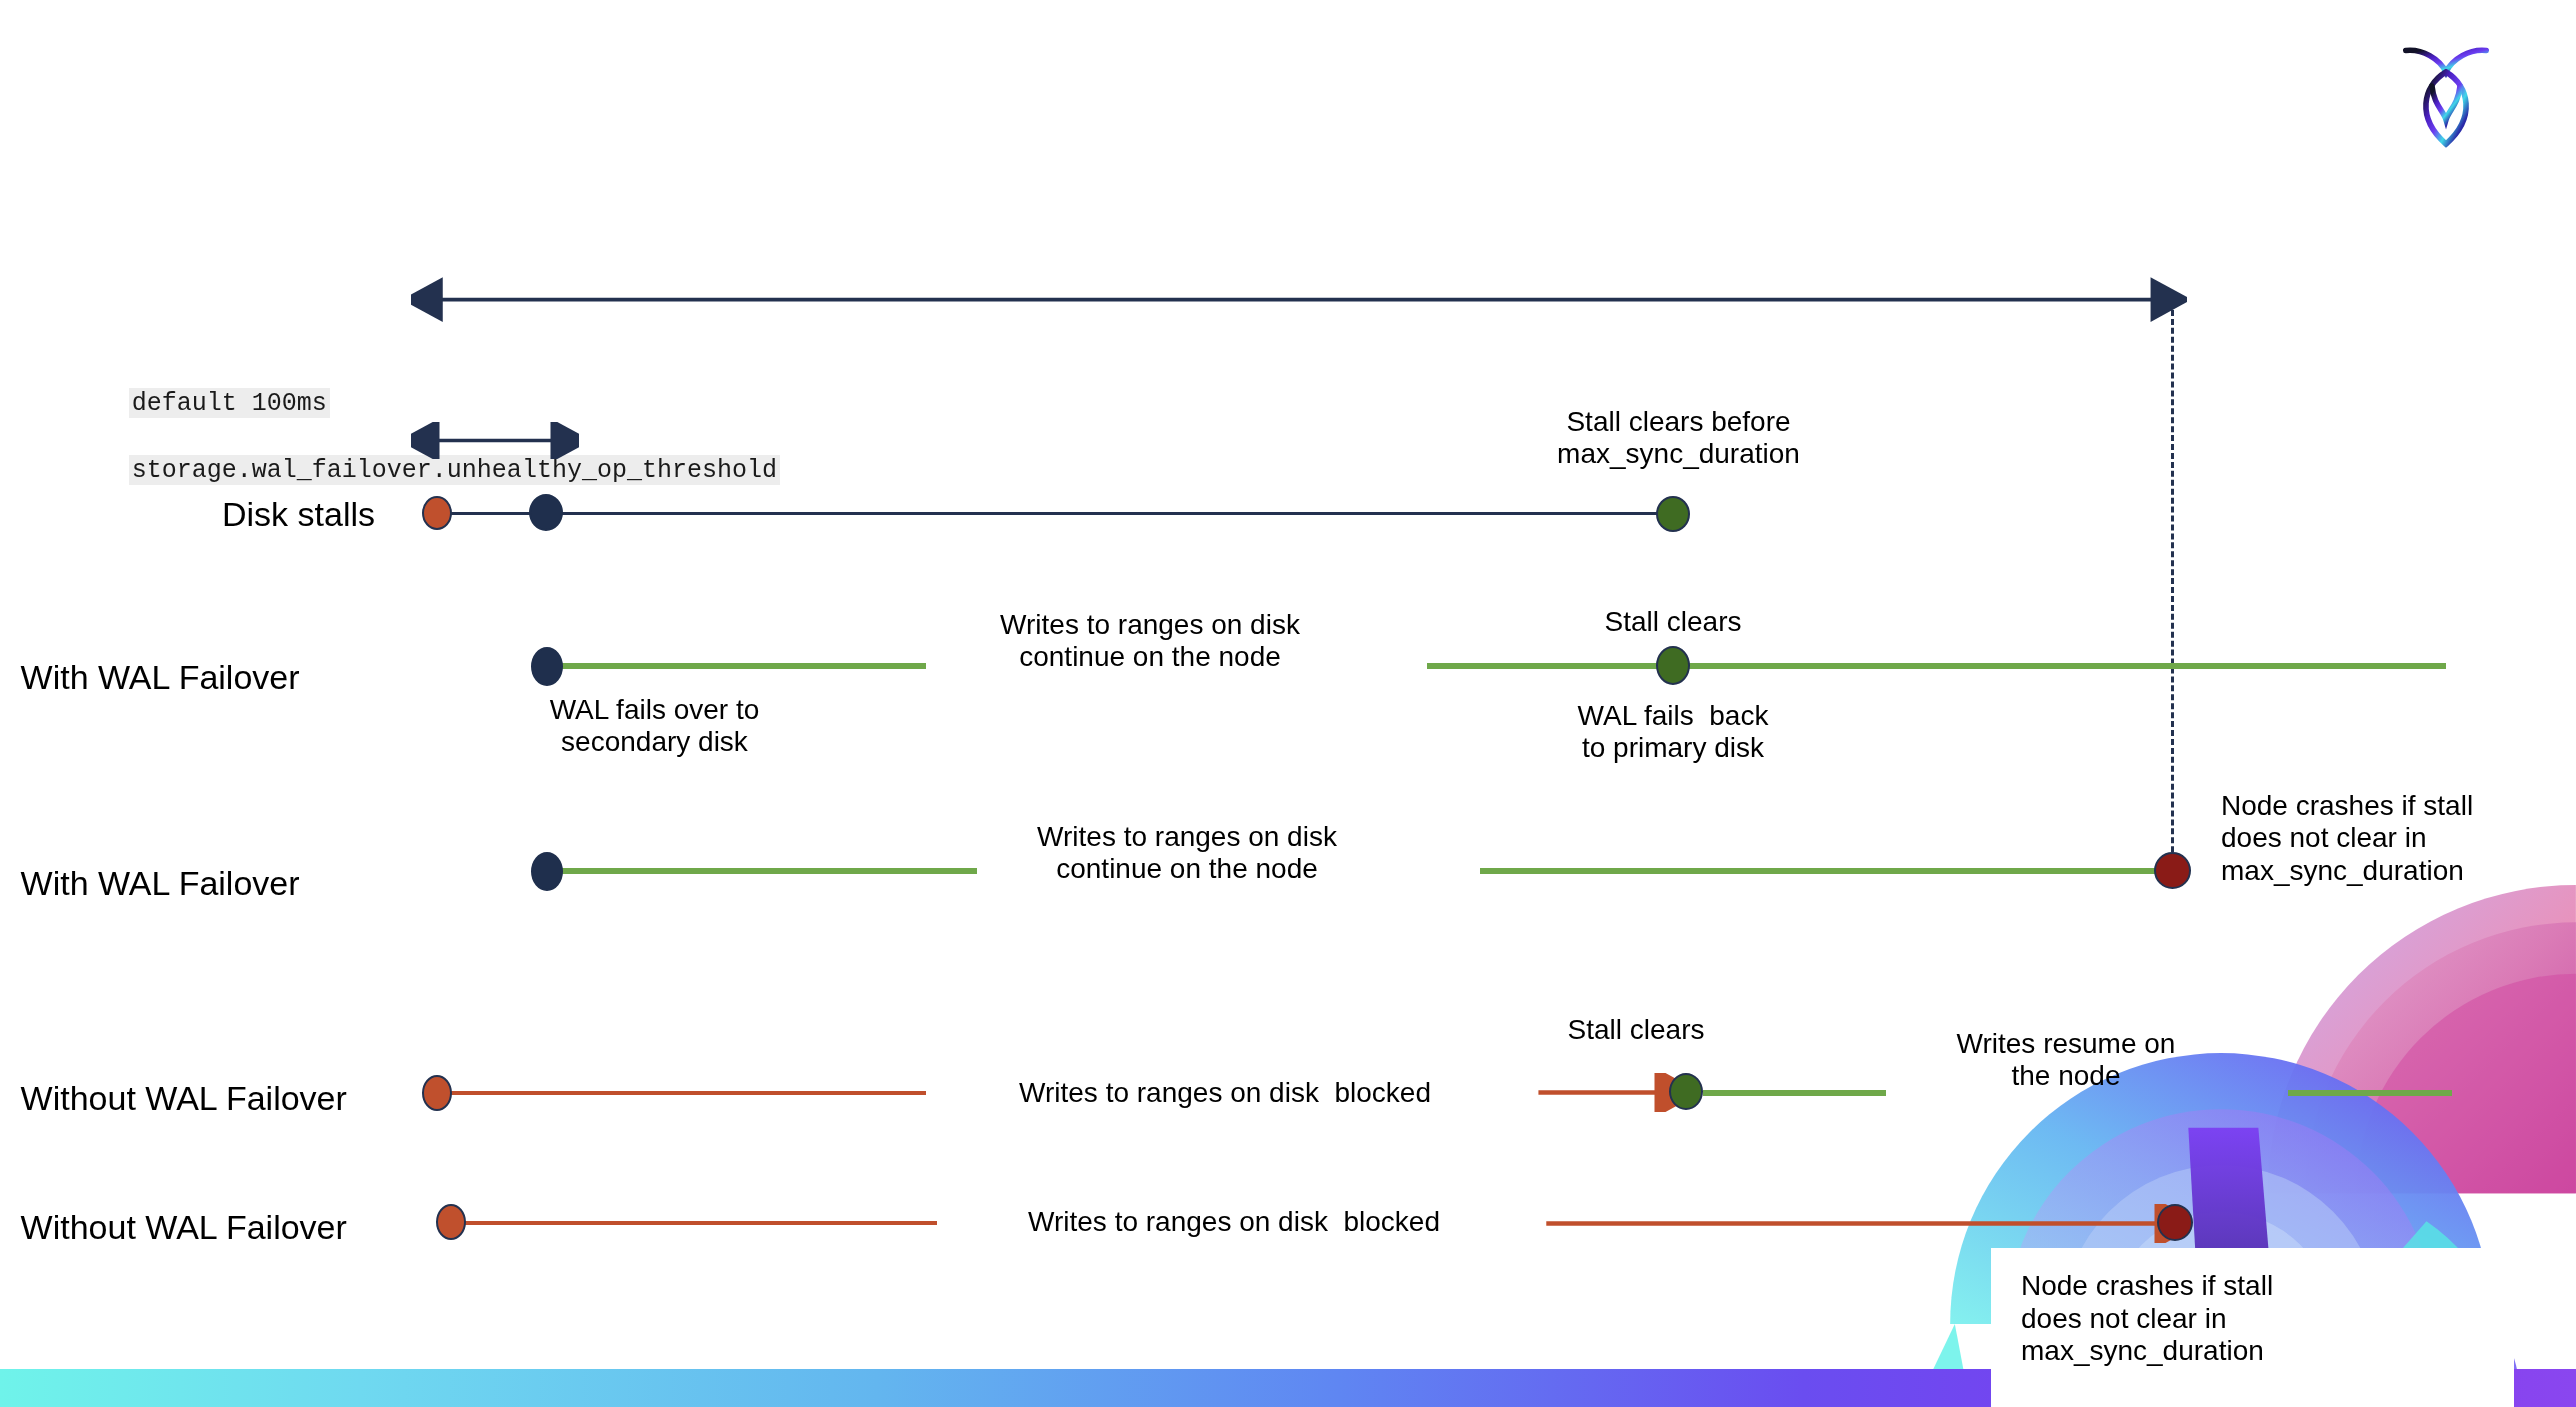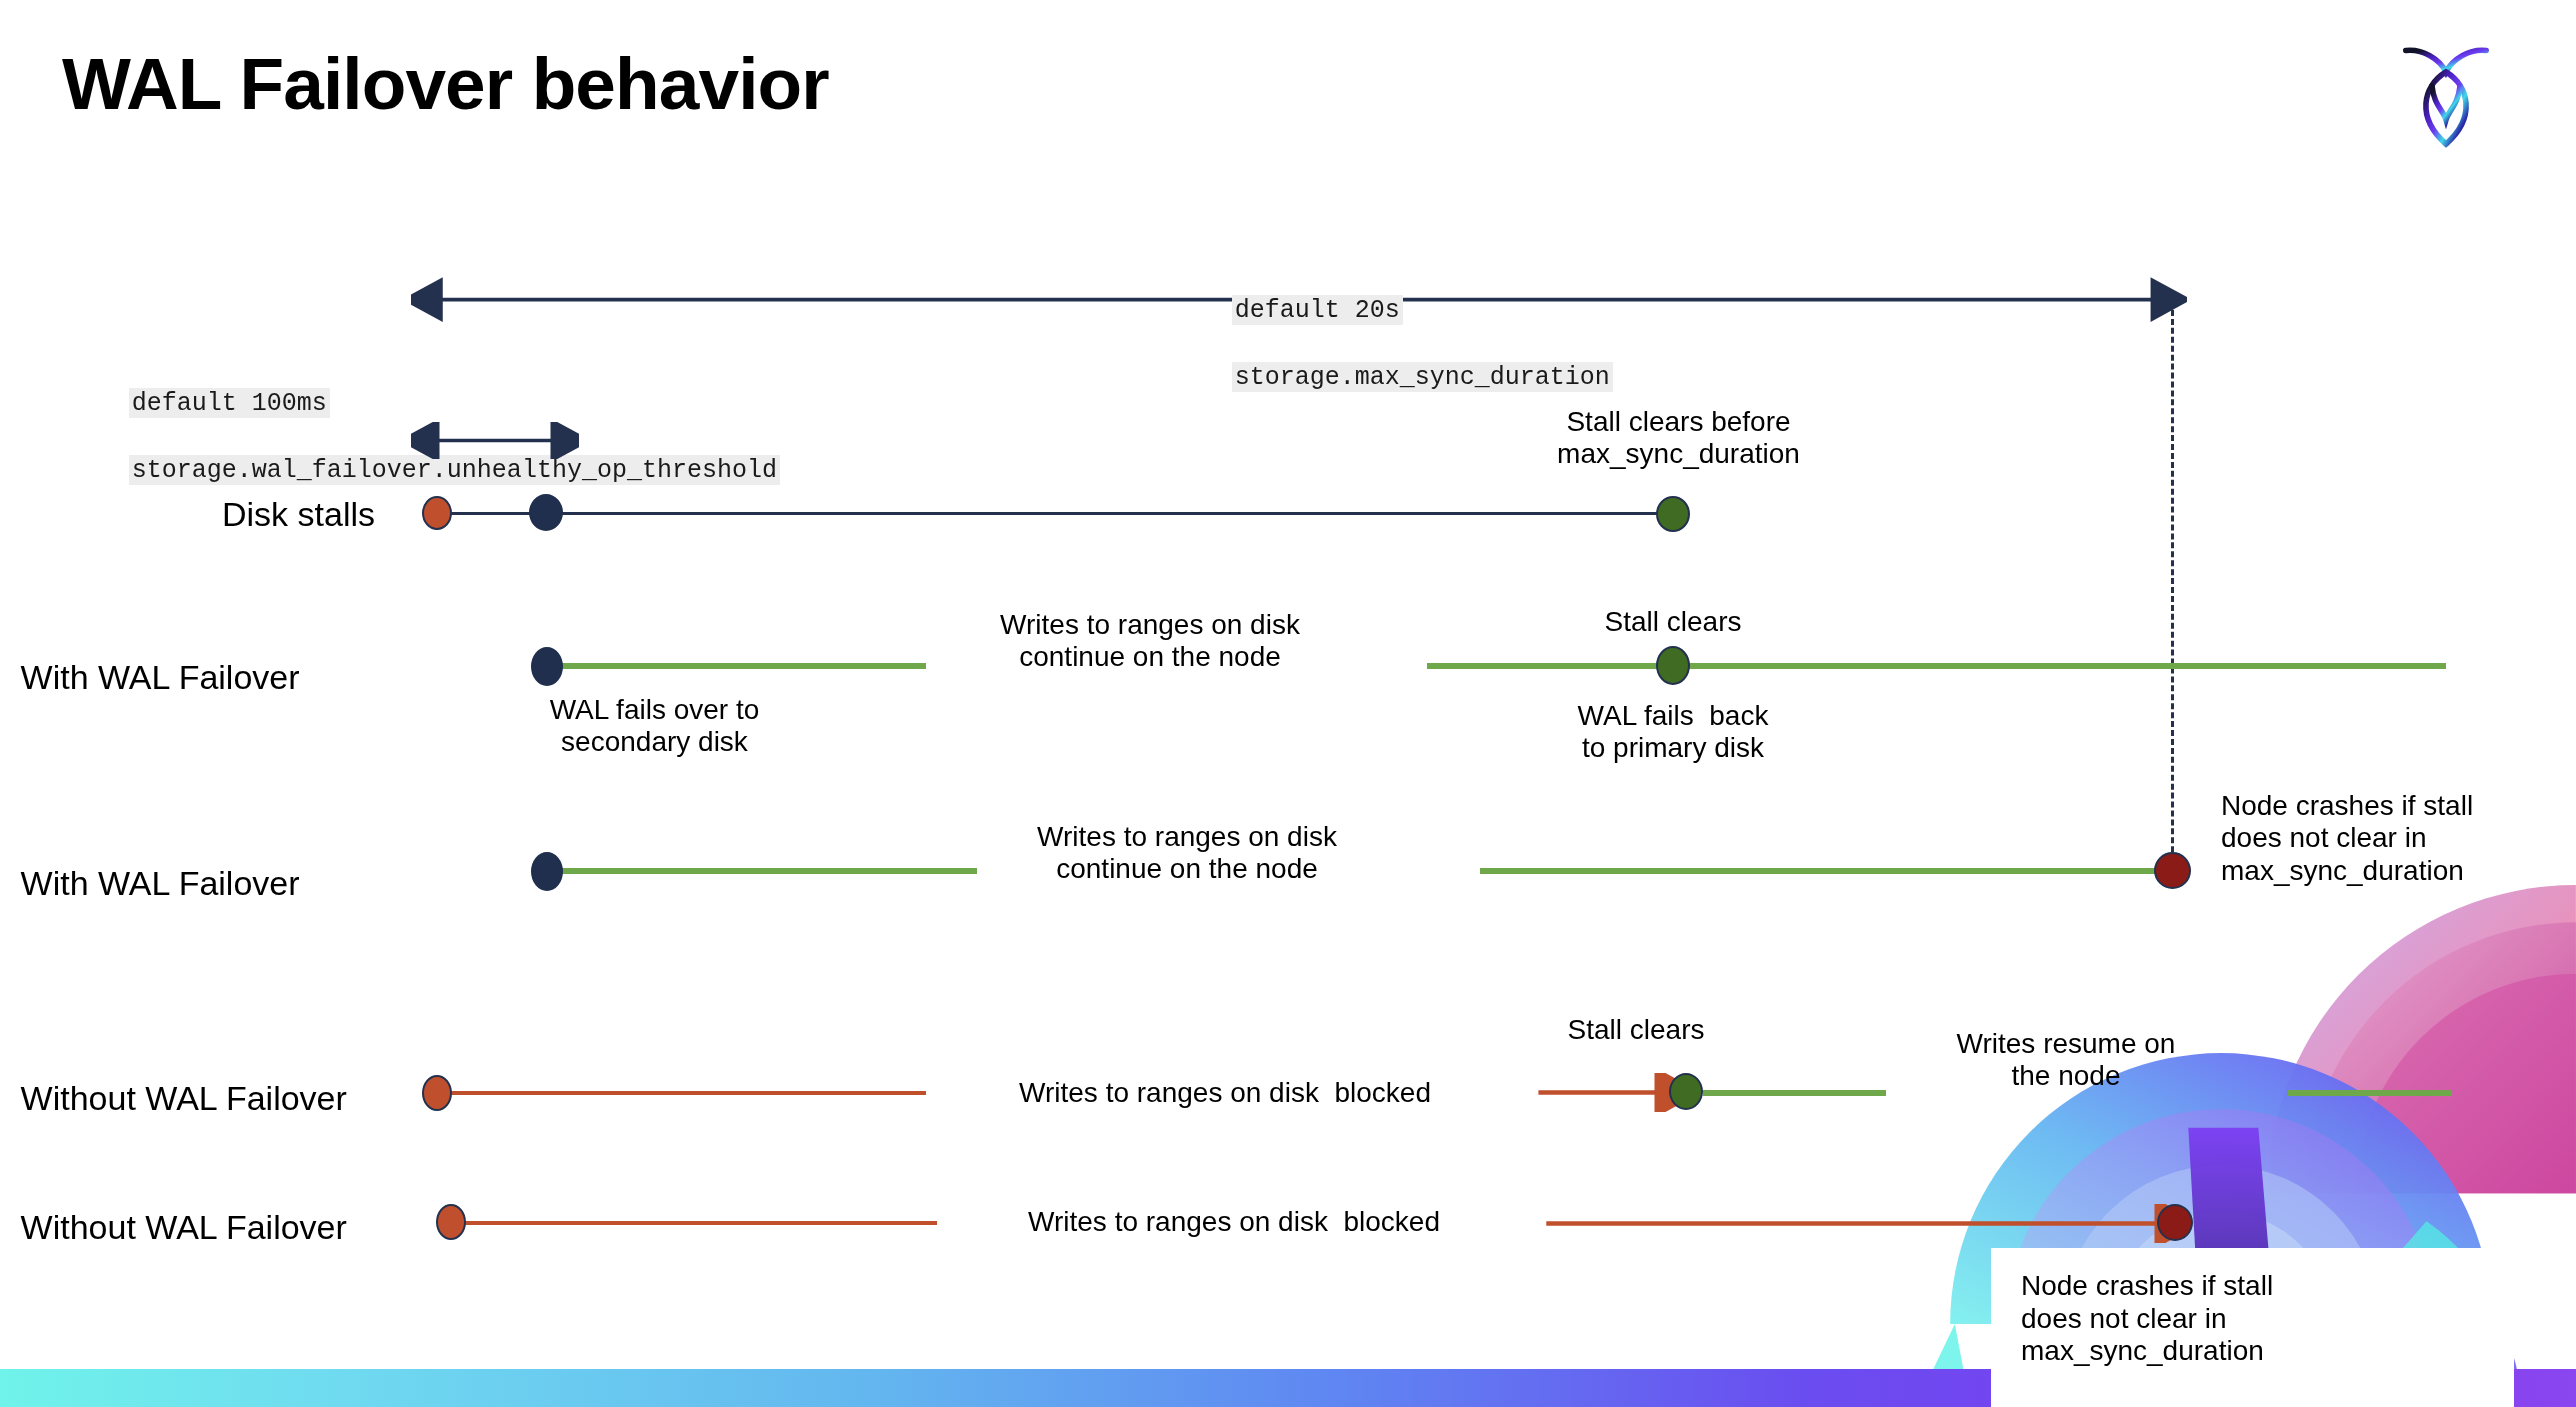--- a/index.html
+++ b/index.html
@@ -104,21 +104,20 @@
         <path d="M600,360 A210,210 0 0 1 690,560 L630,560 A160,160 0 0 0 565,400 Z" fill="#56e7e4" opacity="0.8"></path>
         <path d="M640,430 A150,150 0 0 1 700,560 L660,560 Z" fill="#6a57f3" opacity="0.85"></path>
 
         <path d="M52,560 L95,470 L112,560 Z" fill="#6ff3ea" opacity="0.9"></path>
       </g>
     </svg>
   </div>
 
   <div class="bottombar"></div>
 
-  <div class="title">WAL Failover behavior</div>
 
   <div class="logo">
     <svg width="122" height="131" viewBox="0 0 130 140" xmlns="http://www.w3.org/2000/svg">
       <defs>
         <linearGradient id="lg" x1="0.15" y1="0.05" x2="0.9" y2="0.75">
           <stop offset="0%" stop-color="#121228"></stop>
           <stop offset="30%" stop-color="#4a1fc0"></stop>
           <stop offset="55%" stop-color="#6b3df0"></stop>
           <stop offset="78%" stop-color="#3fd8e8"></stop>
           <stop offset="100%" stop-color="#2a2aa8"></stop>
@@ -140,24 +139,20 @@
         <marker id="arrL" markerWidth="12" markerHeight="12" refX="10" refY="6" orient="auto">
           <path d="M11,0 L11,12 L0,6 Z" fill="#23314f"></path>
         </marker>
         <marker id="arrR" markerWidth="12" markerHeight="12" refX="2" refY="6" orient="auto">
           <path d="M1,0 L1,12 L12,6 Z" fill="#23314f"></path>
         </marker>
       </defs>
       <line x1="30" y1="24" x2="1865" y2="24" stroke="#23314f" stroke-width="4" marker-start="url(#arrL)" marker-end="url(#arrR)"></line>
     </svg>
 
-    <div class="code" style="left:1142px;top:260px;">
-      <span>default 20s</span><br>
-      <span>storage.max_sync_duration</span>
-    </div>
 
     <div class="dashv" style="left:2171px;top:301px;height:578px;"></div>
 
     <div class="code" style="left:39px;top:353px;">
       <span>default 100ms</span><br>
       <span>storage.wal_failover.unhealthy_op_threshold</span>
     </div>
 
     <svg class="node" style="left:411px;top:422px;" width="168" height="37" viewBox="0 0 180 40">
       <line x1="26" y1="20" x2="154" y2="20" stroke="#23314f" stroke-width="4" marker-start="url(#arrL)" marker-end="url(#arrR)"></line>

